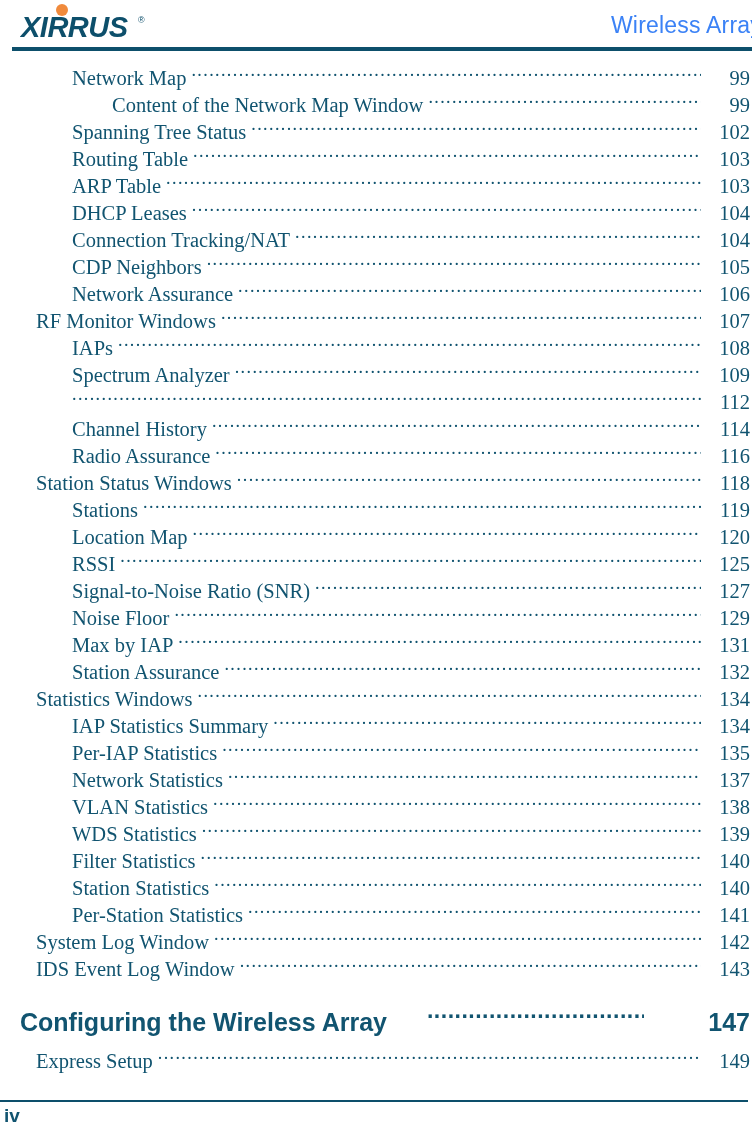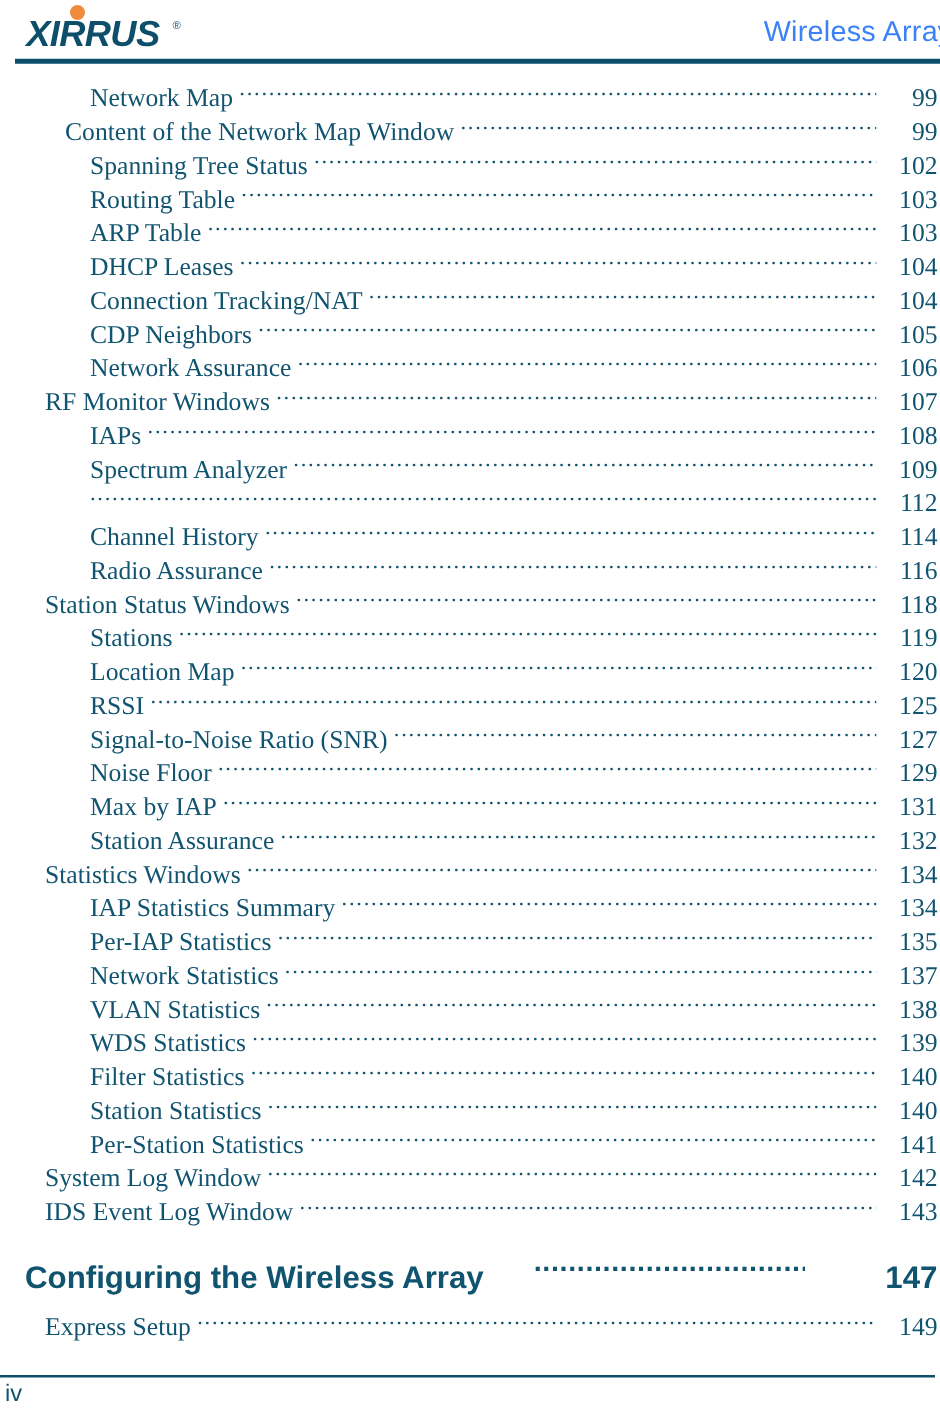--- a/index.html
+++ b/index.html
@@ -94,21 +94,21 @@
   .toc-entry .page {
     flex: 0 0 auto;
     width: 44px;
     text-align: right;
     padding-left: 5px;
     padding-right: 2px;
   }
 
   .lvl1 { padding-left: 36px; }
   .lvl2 { padding-left: 72px; }
-  .lvl3 { padding-left: 52px; }
+  .lvl3 { padding-left: 112px; }
 
   
   .chapter-entry {
     position: relative;
     display: flex;
     align-items: baseline;
     margin-top: 21px;
     height: 38px;
     line-height: 38px;
     padding-left: 20px;
@@ -158,20 +158,21 @@
     background: #0d4f6b;
   }
   .folio {
     position: absolute;
     left: 4px;
     top: 1104px;
     font-family: "Liberation Sans", sans-serif;
     font-size: 19px;
     line-height: 24px;
     color: #115470;
+    font-weight: bold;
   }
 </style>
 </head>
 <body>
 
 <div class="page-header">
 
   <div class="logo">
     <svg width="150" height="42" viewBox="0 0 150 42" xmlns="http://www.w3.org/2000/svg">
       <circle cx="42" cy="7" r="6" fill="#f08a3c"></circle>

